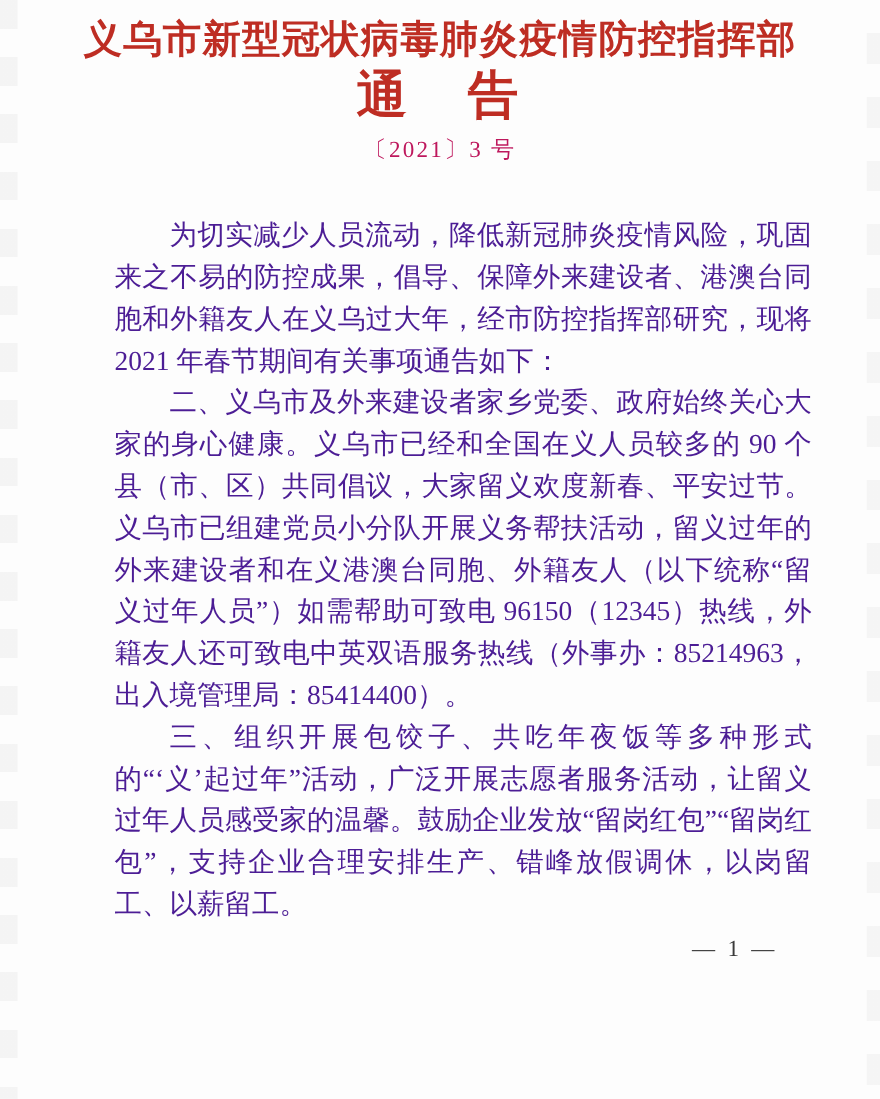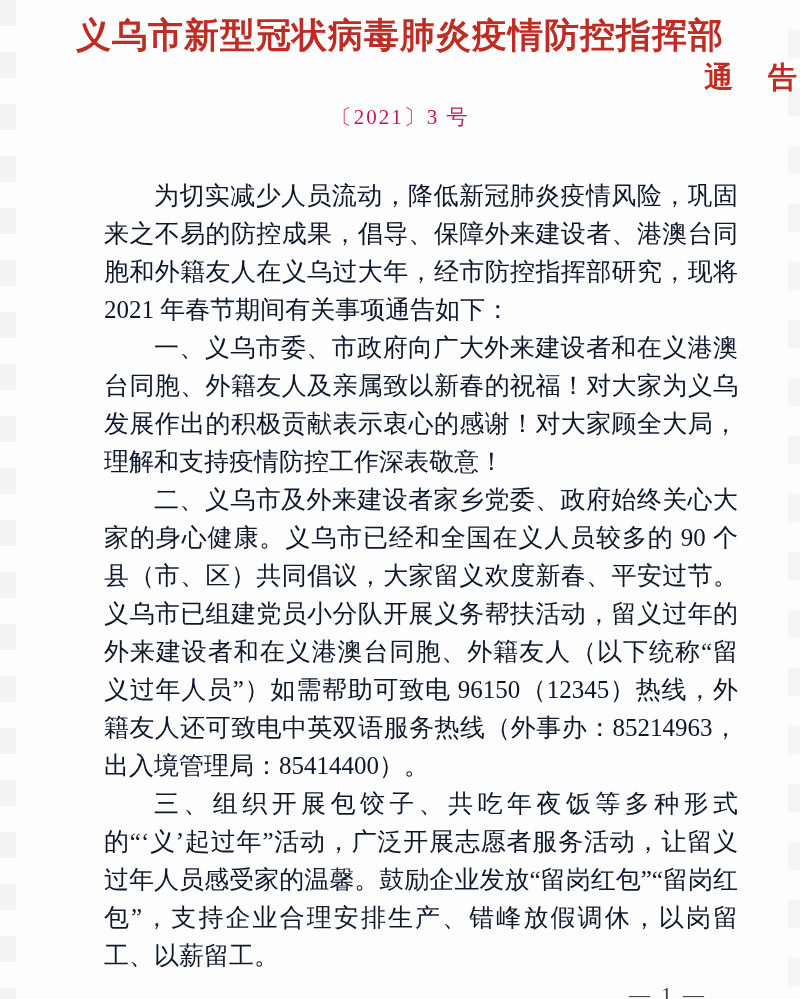--- a/index.html
+++ b/index.html
@@ -46,38 +46,37 @@
   .doc-title {
     color: #be2d23;
     font-size: 35px;
     font-weight: bold;
     letter-spacing: 1px;
     line-height: 1.15;
     margin: 0;
   }
   .doc-subtitle {
     color: #be2d23;
-    font-size: 29px;
+    font-size: 46px;
     font-weight: bold;
     letter-spacing: 0.1em;
     line-height: 1.1;
     margin-top: 6px;
-    text-align: right;
   }
   .doc-number {
     color: #be185d;
     font-size: 21px;
     letter-spacing: 2px;
     margin-top: 9px;
   }
   .doc-body {
     margin: 46px 62px 0 104px;
     font-size: 25px;
     line-height: 38px;
-    color: #0f172a;
+    color: #4c1d95;
     text-align: justify;
   }
   .doc-body p {
     margin: 0;
     text-indent: 2em;
   }
   .page-footer {
     text-align: right;
     padding-right: 93px;
     margin-top: 8px;
@@ -94,19 +93,18 @@
   <div class="scan-streak-right"></div>
 
   <div class="header">
     <div class="doc-title">义乌市新型冠状病毒肺炎疫情防控指挥部</div>
     <div class="doc-subtitle">通　告</div>
     <div class="doc-number">〔2021〕3 号</div>
   </div>
 
   <div class="doc-body">
     <p>为切实减少人员流动，降低新冠肺炎疫情风险，巩固来之不易的防控成果，倡导、保障外来建设者、港澳台同胞和外籍友人在义乌过大年，经市防控指挥部研究，现将 2021 年春节期间有关事项通告如下：</p>
-    <p>一、义乌市委、市政府向广大外来建设者和在义港澳台同胞、外籍友人及亲属致以新春的祝福！对大家为义乌发展作出的积极贡献表示衷心的感谢！对大家顾全大局，理解和支持疫情防控工作深表敬意！</p>
     <p>二、义乌市及外来建设者家乡党委、政府始终关心大家的身心健康。义乌市已经和全国在义人员较多的 90 个县（市、区）共同倡议，大家留义欢度新春、平安过节。义乌市已组建党员小分队开展义务帮扶活动，留义过年的外来建设者和在义港澳台同胞、外籍友人（以下统称“留义过年人员”）如需帮助可致电 96150（12345）热线，外籍友人还可致电中英双语服务热线（外事办：85214963，出入境管理局：85414400）。</p>
     <p>三、组织开展包饺子、共吃年夜饭等多种形式的“‘义’起过年”活动，广泛开展志愿者服务活动，让留义过年人员感受家的温馨。鼓励企业发放“留岗红包”“留岗红包”，支持企业合理安排生产、错峰放假调休，以岗留工、以薪留工。</p>
   </div>
 
   <div class="page-footer">— 1 —</div>
 </div>
 
 </body></html>

